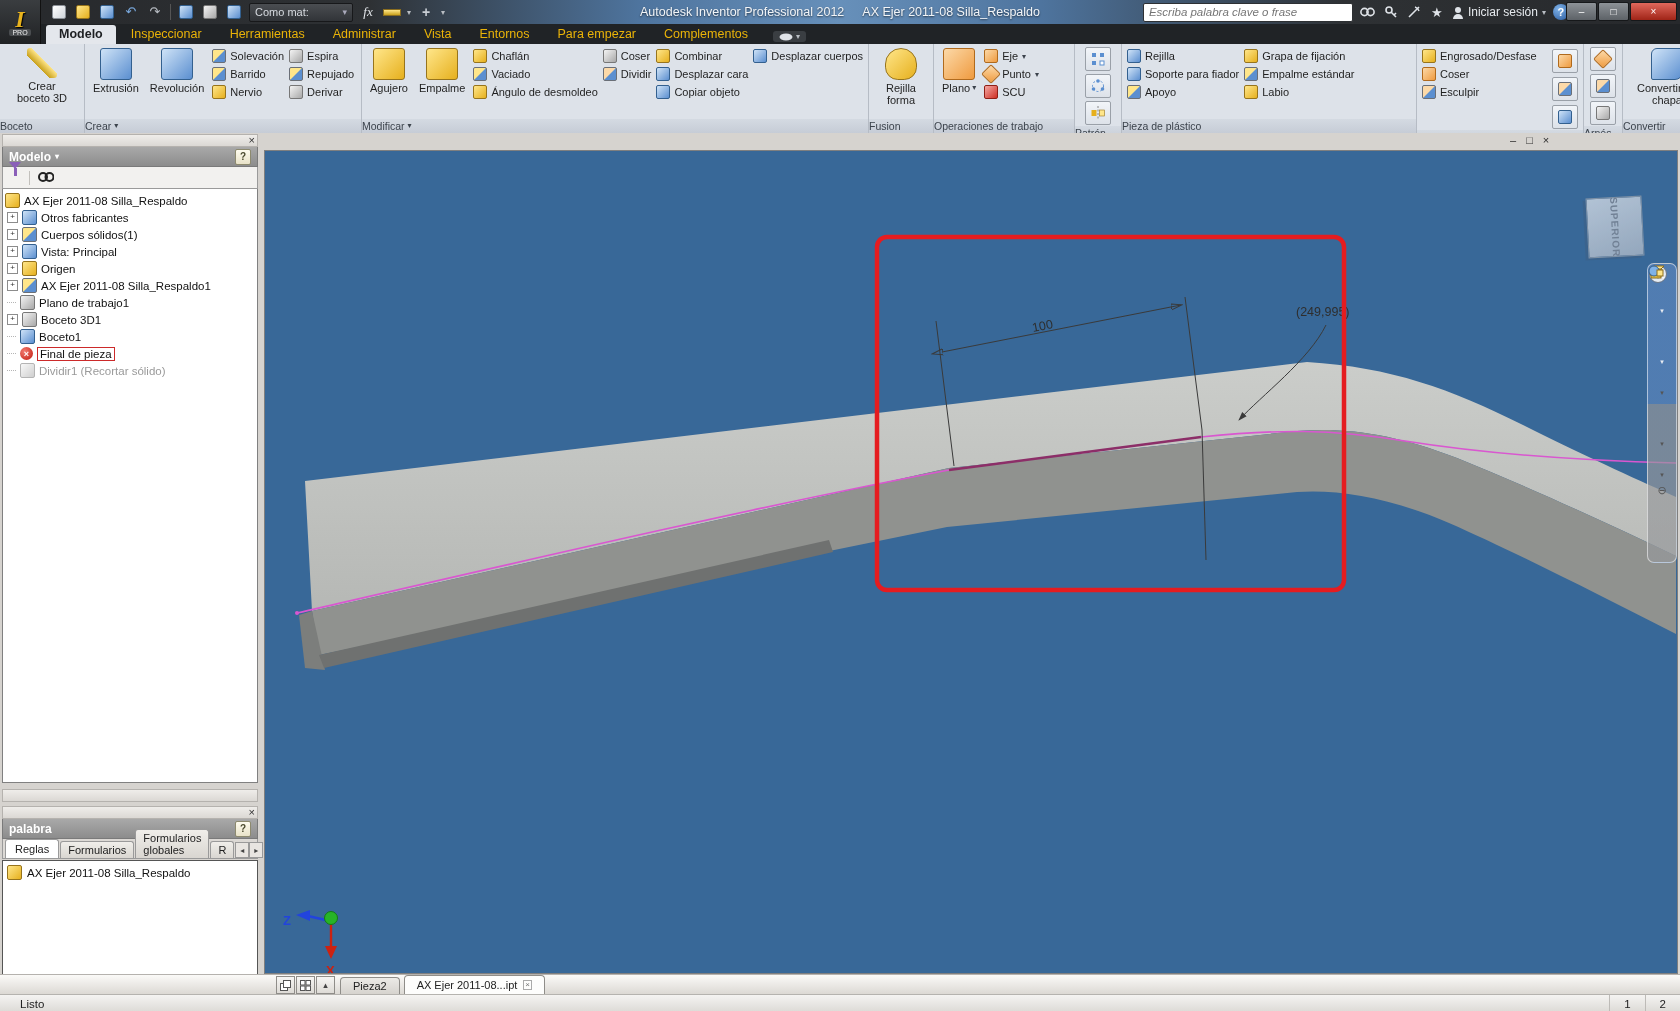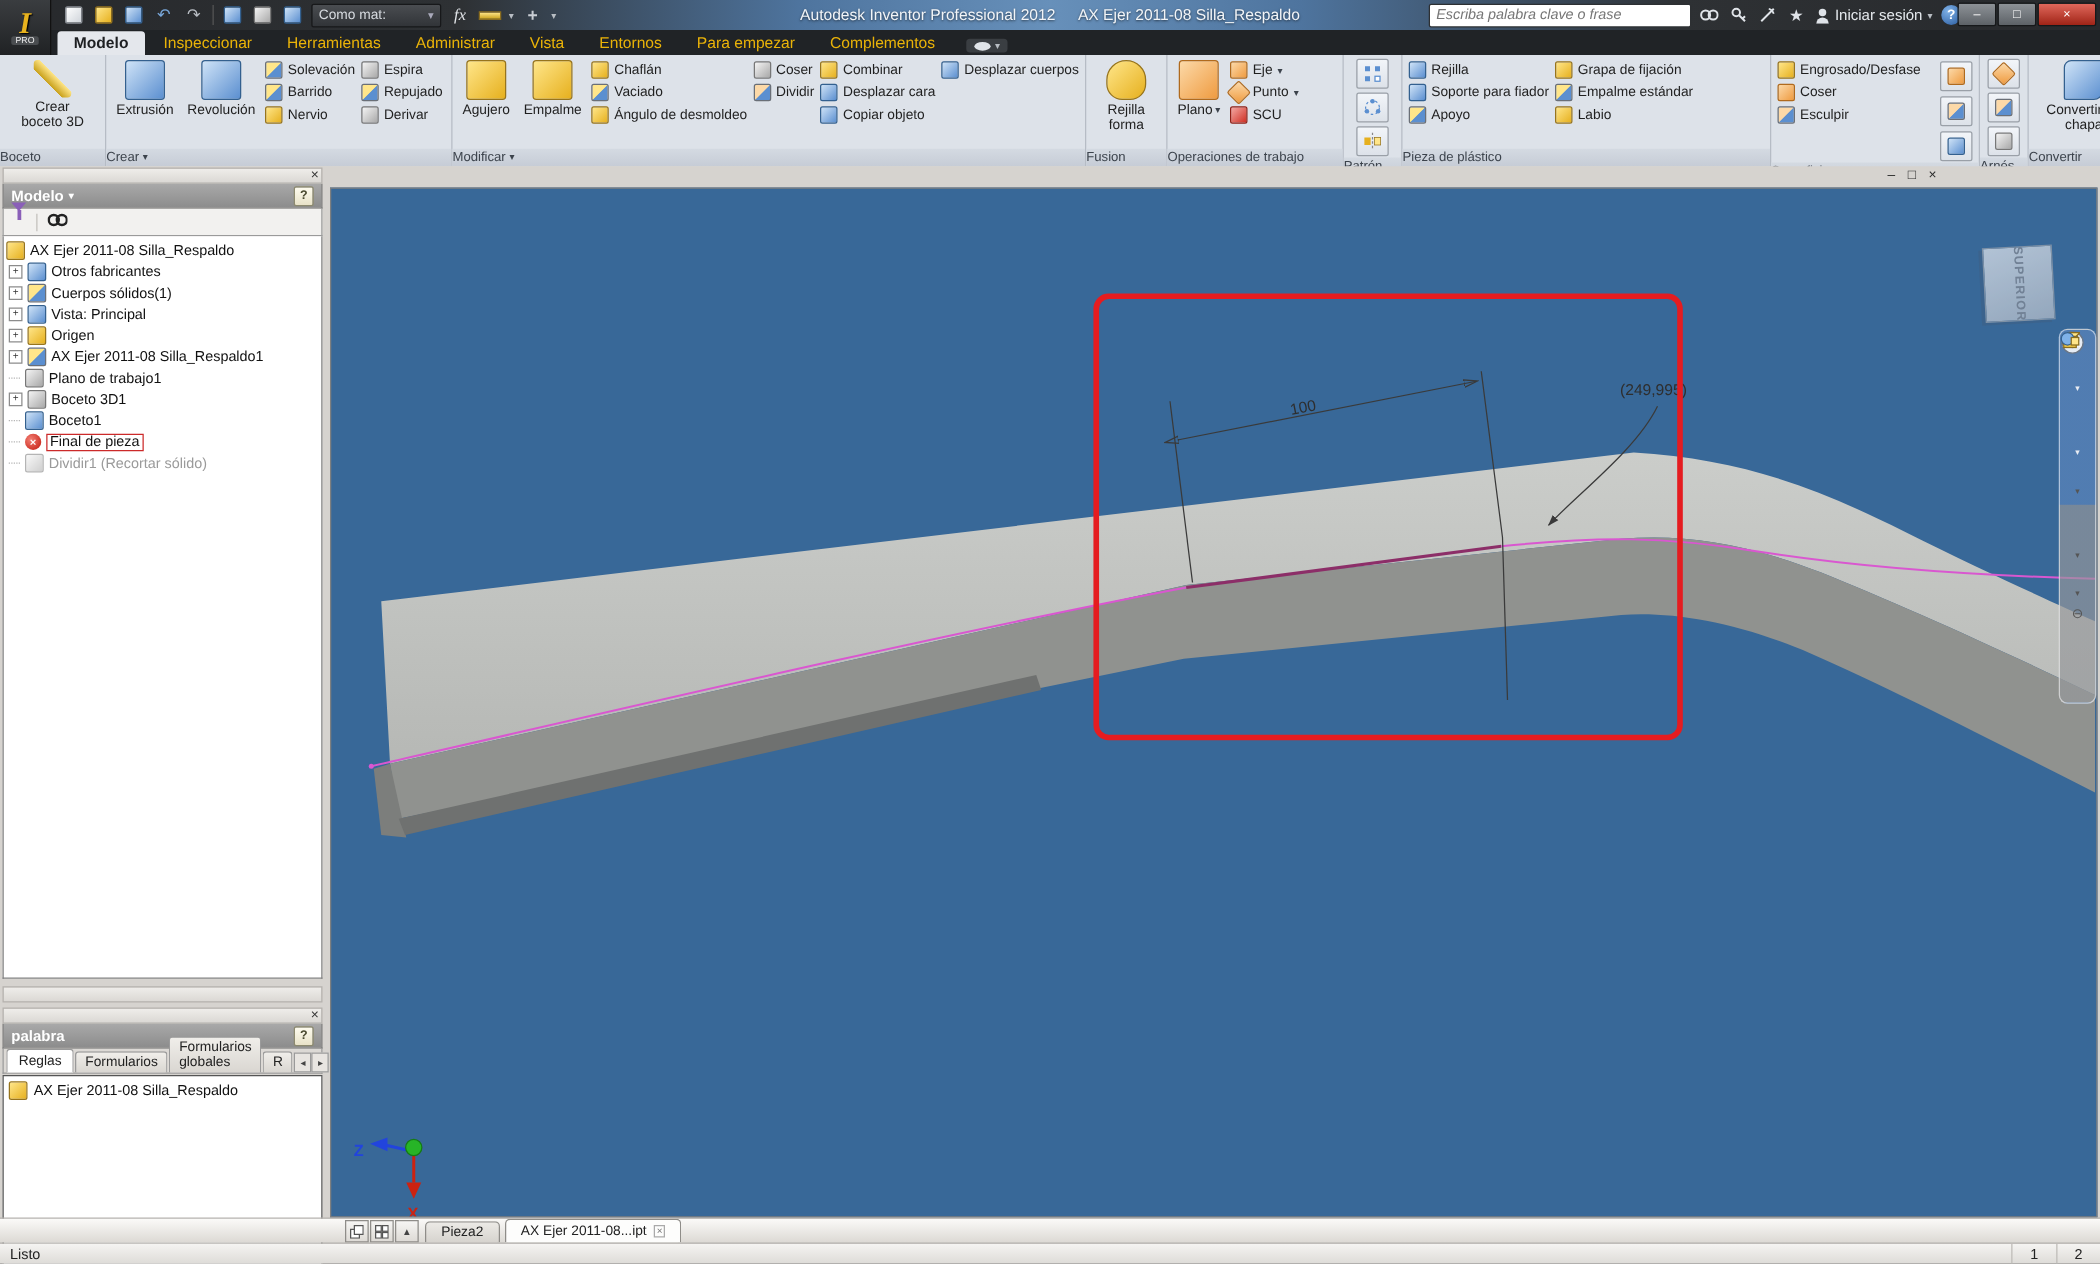--- a/index.html
+++ b/index.html
@@ -123,21 +123,21 @@
   .doctabs{position:absolute;left:0;top:974px;width:1680px;height:20px;background:linear-gradient(#fbfaf8,#dcd9d4);
     border-top:1px solid #b5b2ae;display:flex;align-items:flex-end;padding-left:276px;box-sizing:border-box;}
   .vbtn{width:17px;height:16px;border:1px solid #8f8d89;background:linear-gradient(#f6f5f3,#dedbd6);margin-right:1px;
     display:flex;align-items:center;justify-content:center;font-size:9px;color:#444;}
   .dtab{font-size:11px;color:#222;background:linear-gradient(#eceae6,#d6d3ce);border:1px solid #8f8d89;border-bottom:none;
     border-radius:4px 4px 0 0;padding:2px 12px;margin-left:4px;display:flex;gap:6px;align-items:center;}
   .dtab.active{background:#fdfdfc;padding:3px 12px;}
   .dtab .tx{font-size:8px;color:#777;border:1px solid #aaa;padding:0 1px;line-height:8px;}
   .statusbar{position:absolute;left:0;top:994px;width:1680px;height:17px;background:linear-gradient(#f5f4f2,#dcdad6);
     border-top:1px solid #b5b3af;display:flex;align-items:center;font-size:11.5px;color:#222;}
-  .statusbar .msg{padding-left:8px;}
+  .statusbar .msg{padding-left:20px;}
   .statusbar .cells{margin-left:auto;display:flex;align-items:center;height:100%;}
   .scell{padding:0 14px;border-left:1px solid #bdbbb7;height:100%;display:flex;align-items:center;}
 </style>
 </head>
 <body>
 
 <div class="app">
 
   <div class="titlebar">
     <div class="qat">

